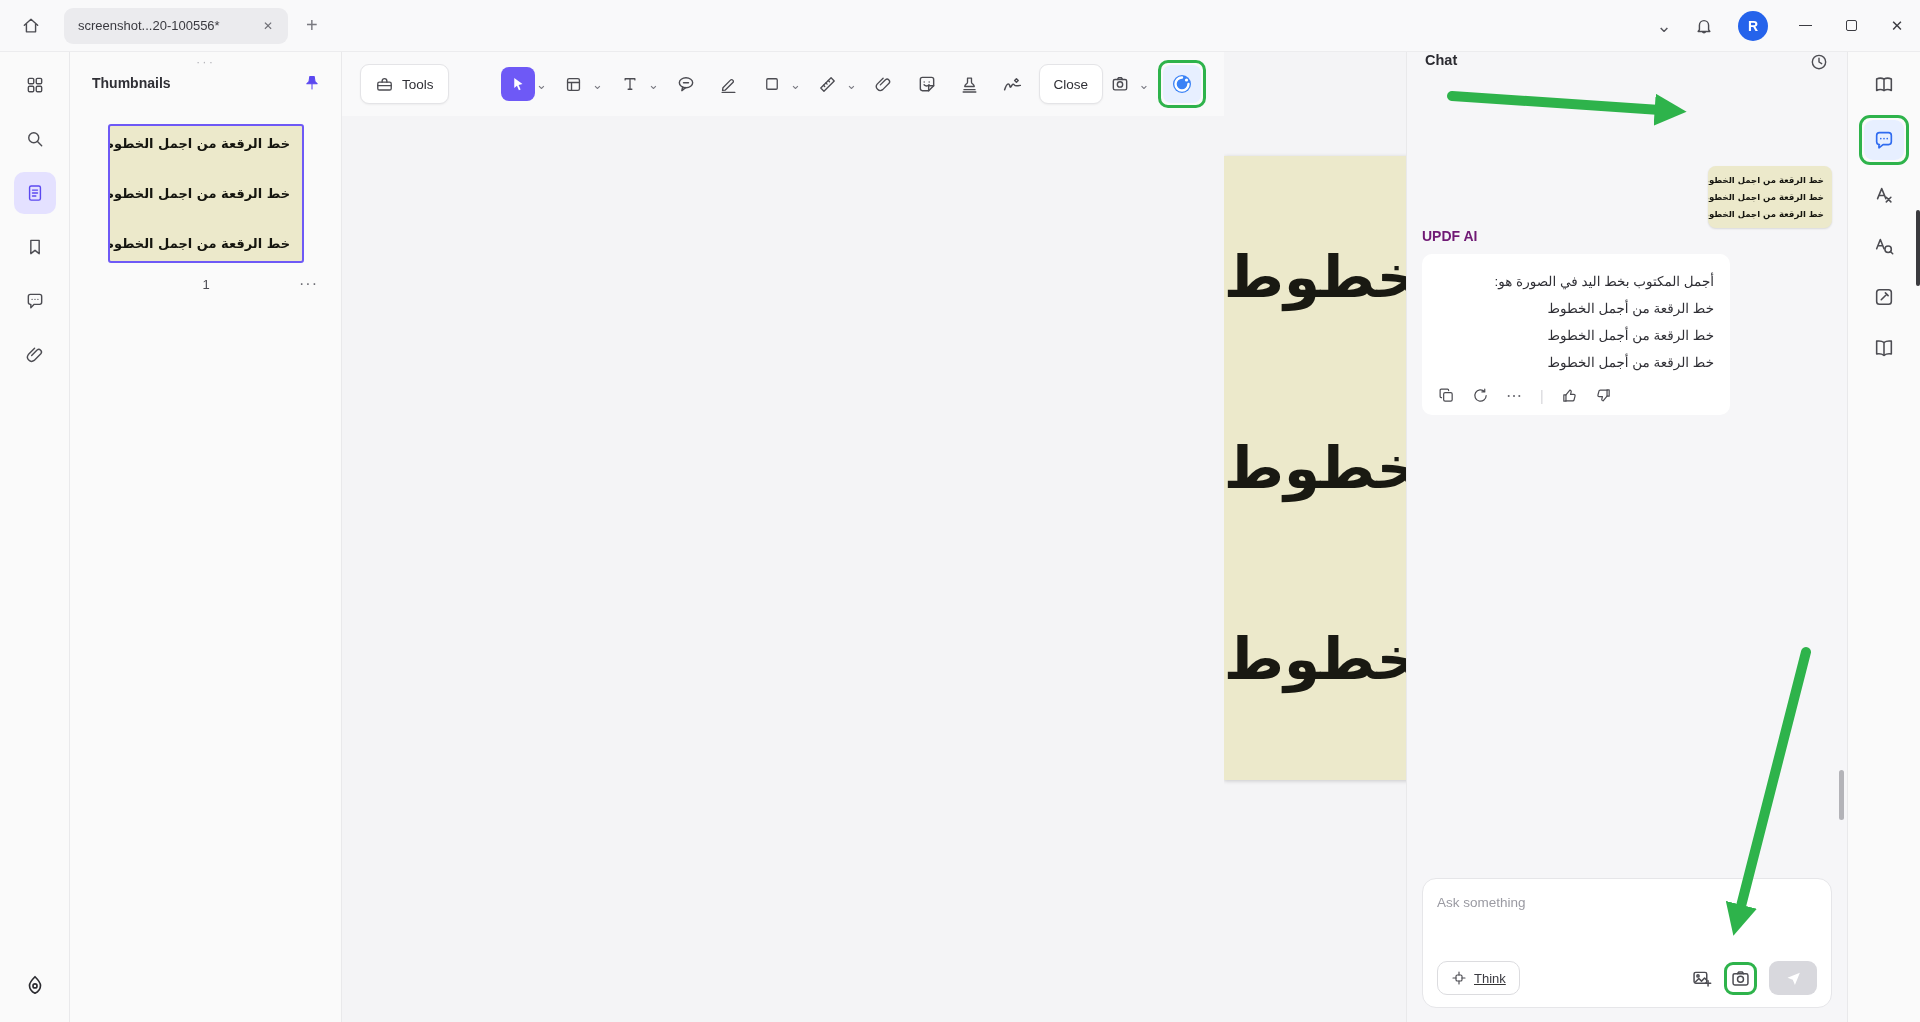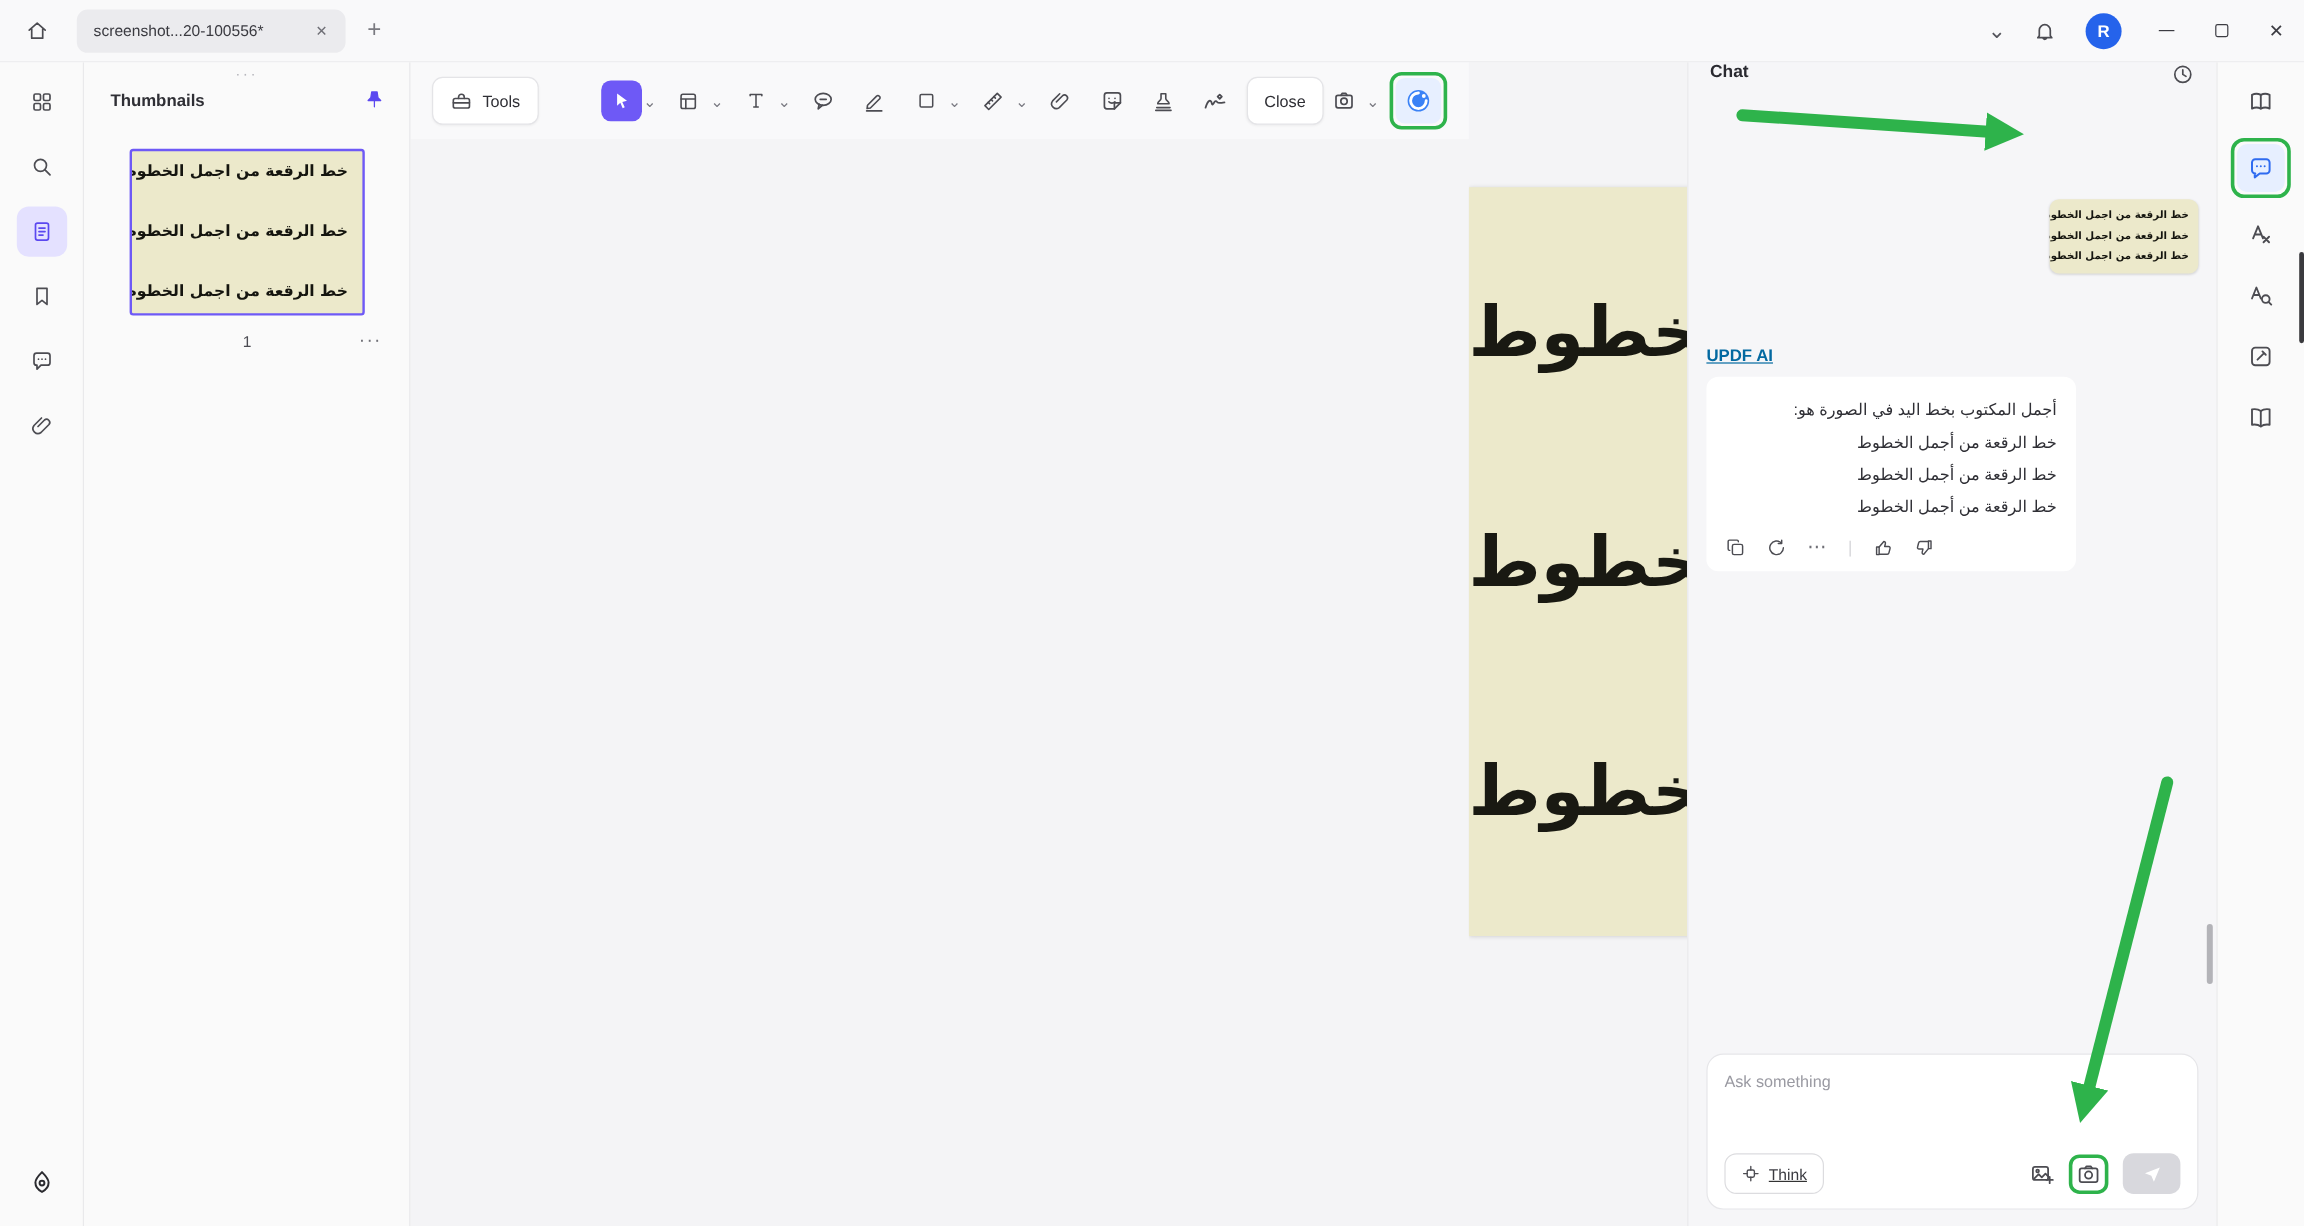--- a/index.html
+++ b/index.html
@@ -108,21 +108,21 @@
   .messages { flex:1; padding:4px 15px 0; display:flex; flex-direction:column; overflow:hidden; }
   .bubble-asst { background:#fff; border-radius:10px; padding:13px 16px; font-size:13.5px;
     line-height:1.55; color:#3a3a40; }
   .img-card { align-self:flex-end; margin-top:62px; width:124px; background:var(--cream);
     border-radius:8px; padding:9px 8px; box-shadow:0 1px 2px rgba(0,0,0,.12);
     display:flex; flex-direction:column; gap:7px; overflow:hidden; }
   .img-line { direction:rtl; text-align:right; font-family:"DejaVu Sans", sans-serif;
     font-size:8.5px; font-weight:bold; color:#15150f; white-space:nowrap; }
   .bubble-user { align-self:flex-end; margin-top:22px; background:#e9e9ec; border-radius:10px;
     padding:11px 15px; font-size:13.5px; color:#2f2f35; direction:rtl; }
-  .ai-name { margin-top:60px; font-size:14px; font-weight:bold; color:#0369a1;text-decoration:underline; }
+  .ai-name { font-size:14px; font-weight:bold; color:#701a75; }
   .ai-card { margin-top:10px; width:308px; background:#fff; border-radius:10px; padding:14px 16px 10px; }
   .ai-text { direction:rtl; text-align:right; font-size:13.5px; line-height:2.0; color:#2f2f35; }
   .ai-actions { display:flex; align-items:center; gap:17px; margin-top:10px; color:#6f6f76; }
   .act-more { font-size:16px; letter-spacing:1px; color:#6f6f76; }
   .act-div { color:#d6d6da; font-size:14px; }
   .chat-scroll { position:absolute; right:3px; top:718px; width:5px; height:50px; background:#b3b3b8; border-radius:3px; }
 
   .input-card { margin:8px 15px 14px; background:#fff; border:1px solid #e6e6e9; border-radius:14px;
     padding:14px 14px 12px; }
   .ask { width:100%; border:none; outline:none; font-size:13.5px; color:#2f2f35;

